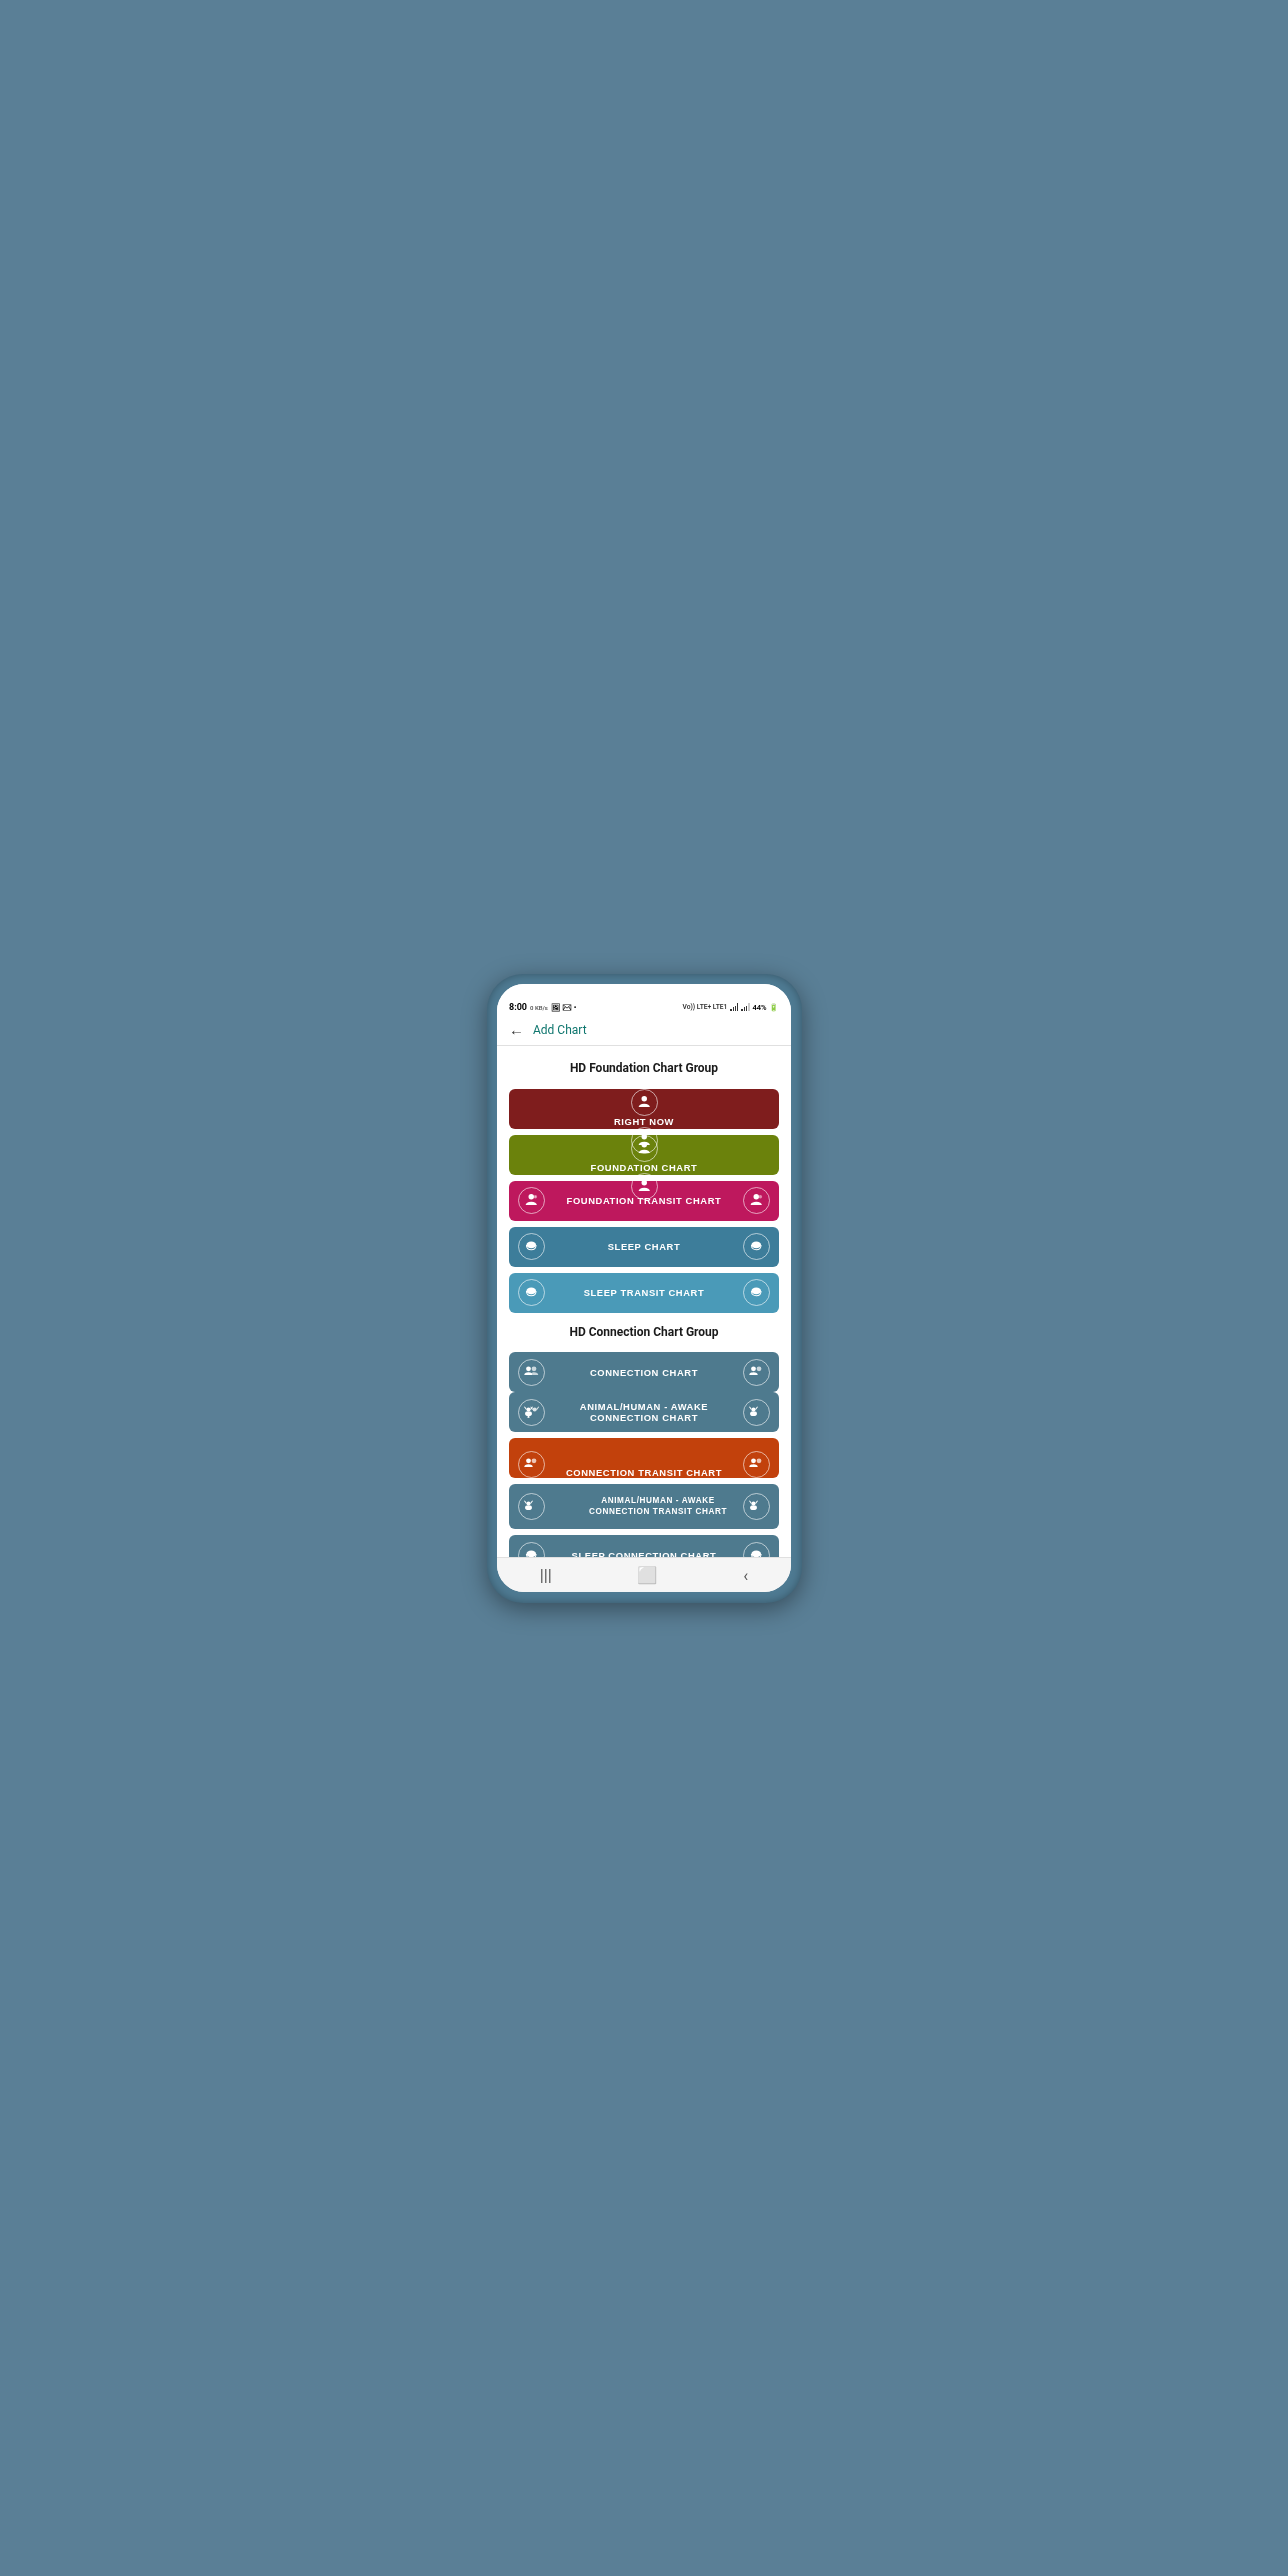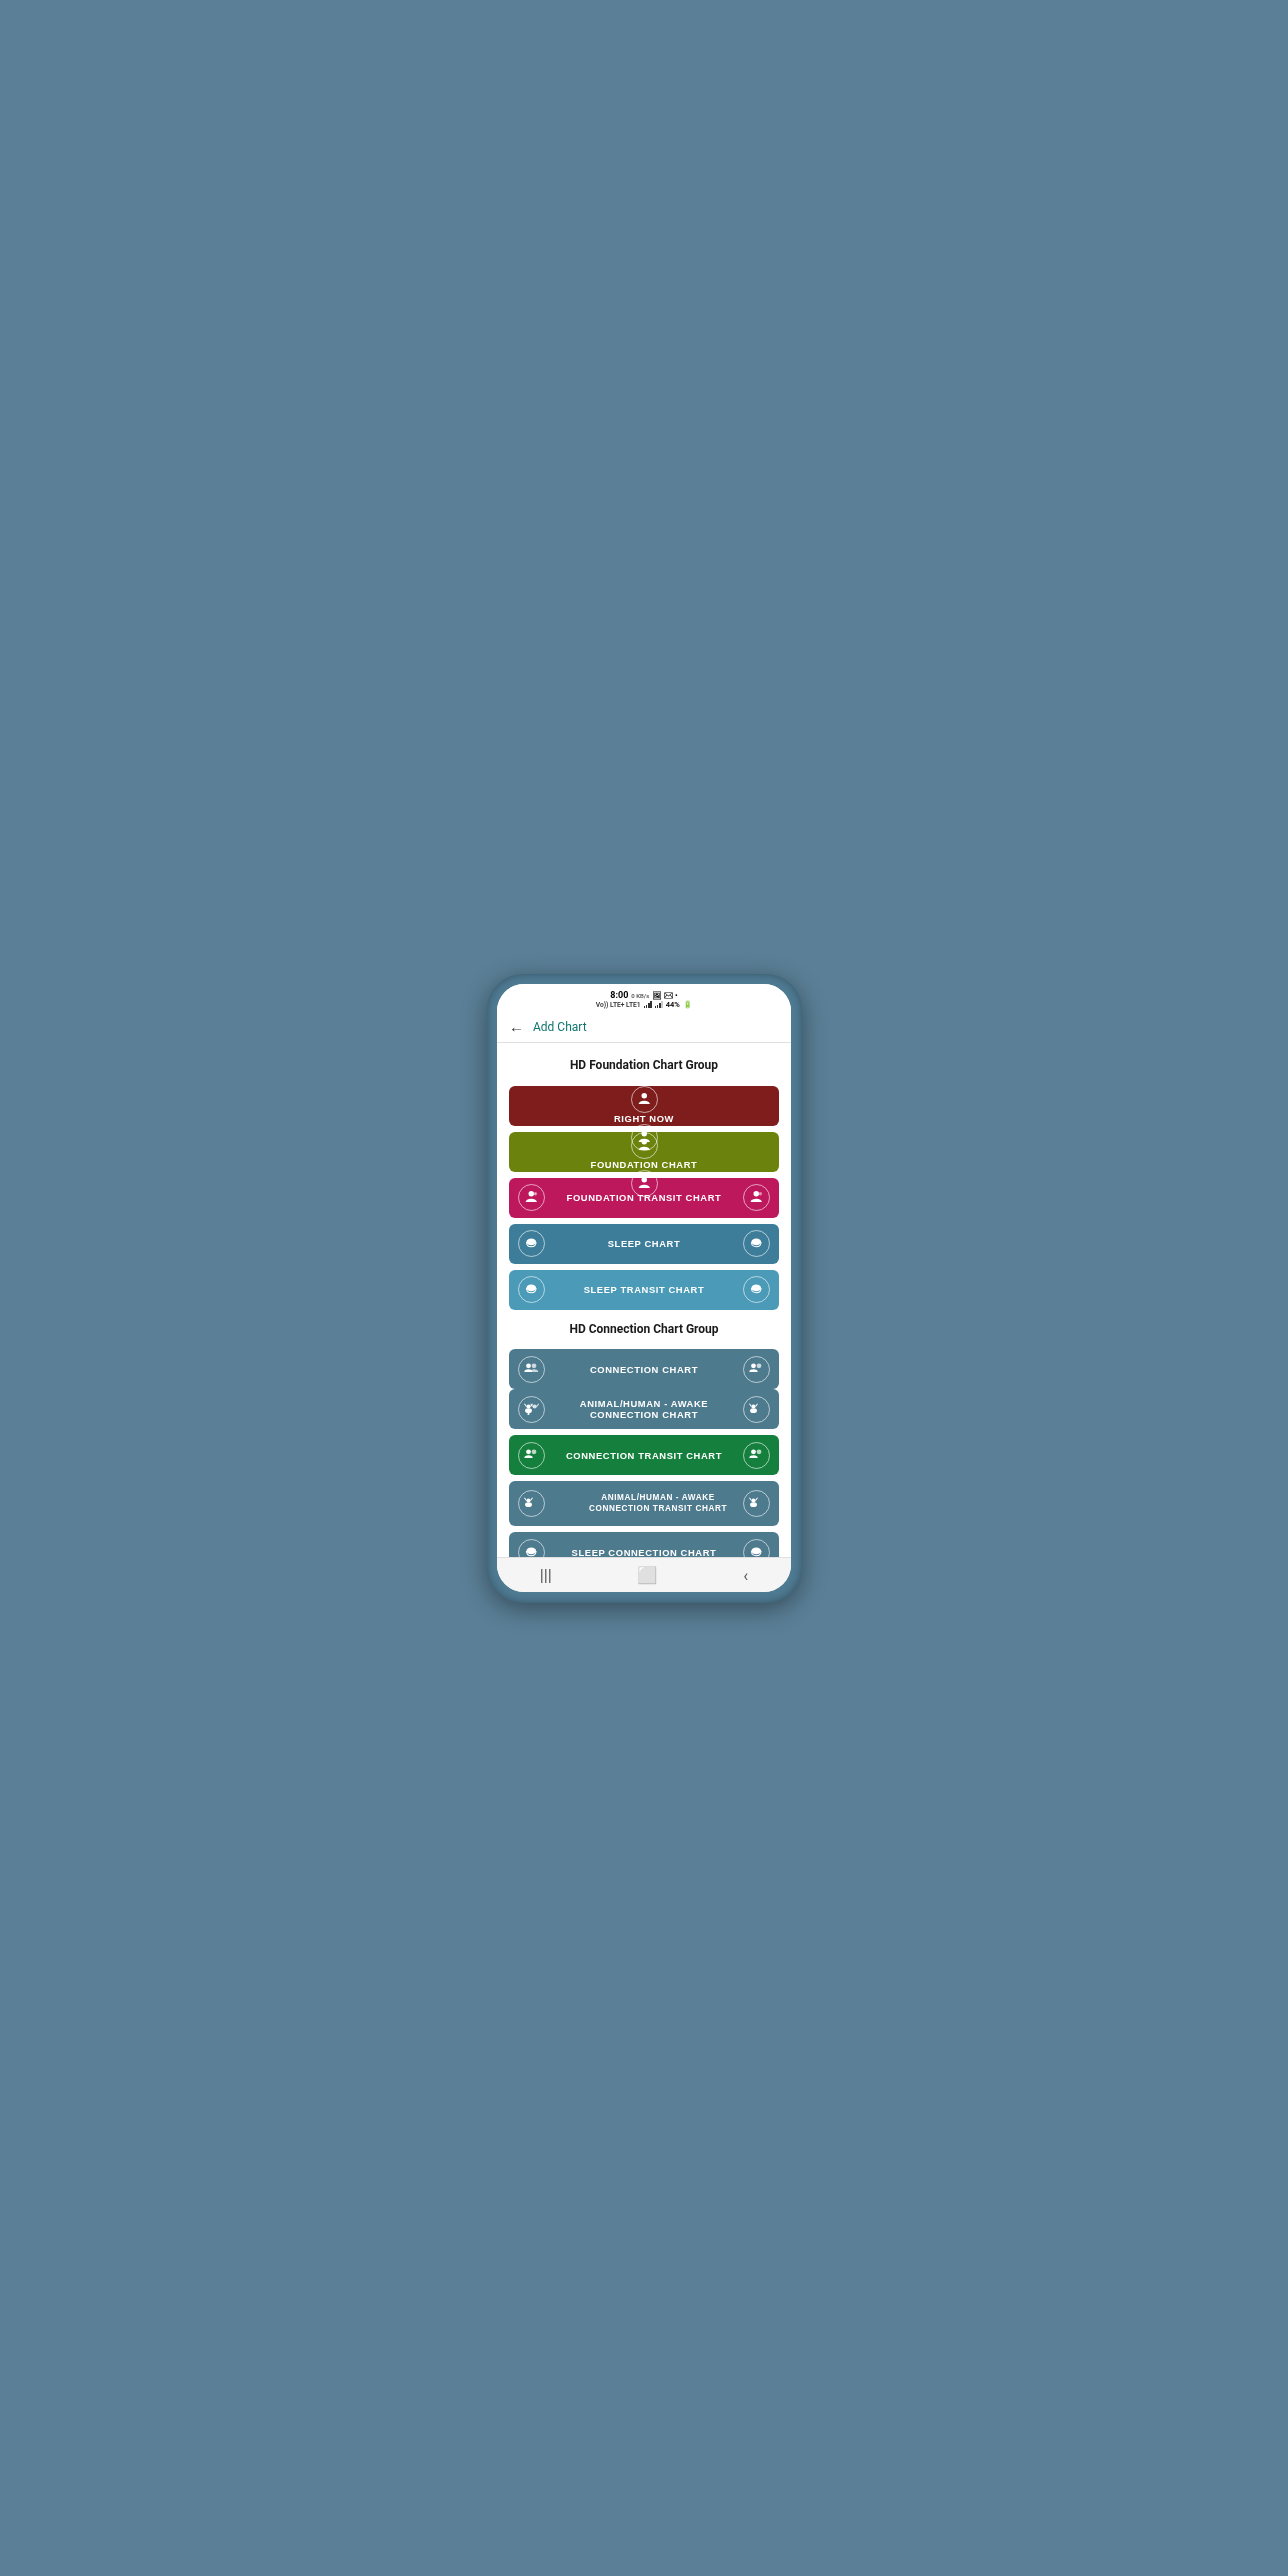--- a/index.html
+++ b/index.html
@@ -32,25 +32,24 @@
       display: flex;
       flex-direction: column;
     }
 
     
     .status-bar {
       background: #fff;
       display: flex;
       justify-content: space-between;
       align-items: center;
-      padding: 6px 12px 3px;
+      padding: 18px 12px 3px;
       font-size: 8.2px;
       font-weight: 600;
       flex-shrink: 0;
-      flex-direction: column;
     }
 
     .status-left {
       display: flex;
       align-items: center;
       gap: 3px;
     }
 
     .status-right {
       display: flex;
@@ -363,21 +362,21 @@
         <div class="btn-icon">
           <svg class="person-icon-svg" viewBox="0 0 24 24">
             <circle cx="8" cy="8" r="3"></circle>
             <path d="M5 8 Q3 5 2 4" stroke="white" stroke-width="1.5" fill="none"></path>
             <path d="M11 8 Q13 5 14 4" stroke="white" stroke-width="1.5" fill="none"></path>
             <ellipse cx="8" cy="14" rx="5" ry="3.5"></ellipse>
           </svg>
         </div>
       </button>
 
-      <button class="chart-btn" style="background:#15803d;margin-bottom:6px;">
+      <button class="chart-btn" style="background:#c2410c;margin-bottom:6px;align-items:flex-end;">
         <div class="btn-icon">
           <svg class="person-icon-svg" viewBox="0 0 24 24">
             <circle cx="8" cy="7" r="3.5"></circle>
             <path d="M8 12c-4 0-6 2-6 3v1h12v-1c0-1-2-3-6-3z"></path>
             <circle cx="16" cy="7" r="3.5" fill="rgba(255,255,255,0.7)"></circle>
           </svg>
         </div>
         <span class="btn-label">CONNECTION TRANSIT CHART</span>
         <div class="btn-icon">
           <svg class="person-icon-svg" viewBox="0 0 24 24">

